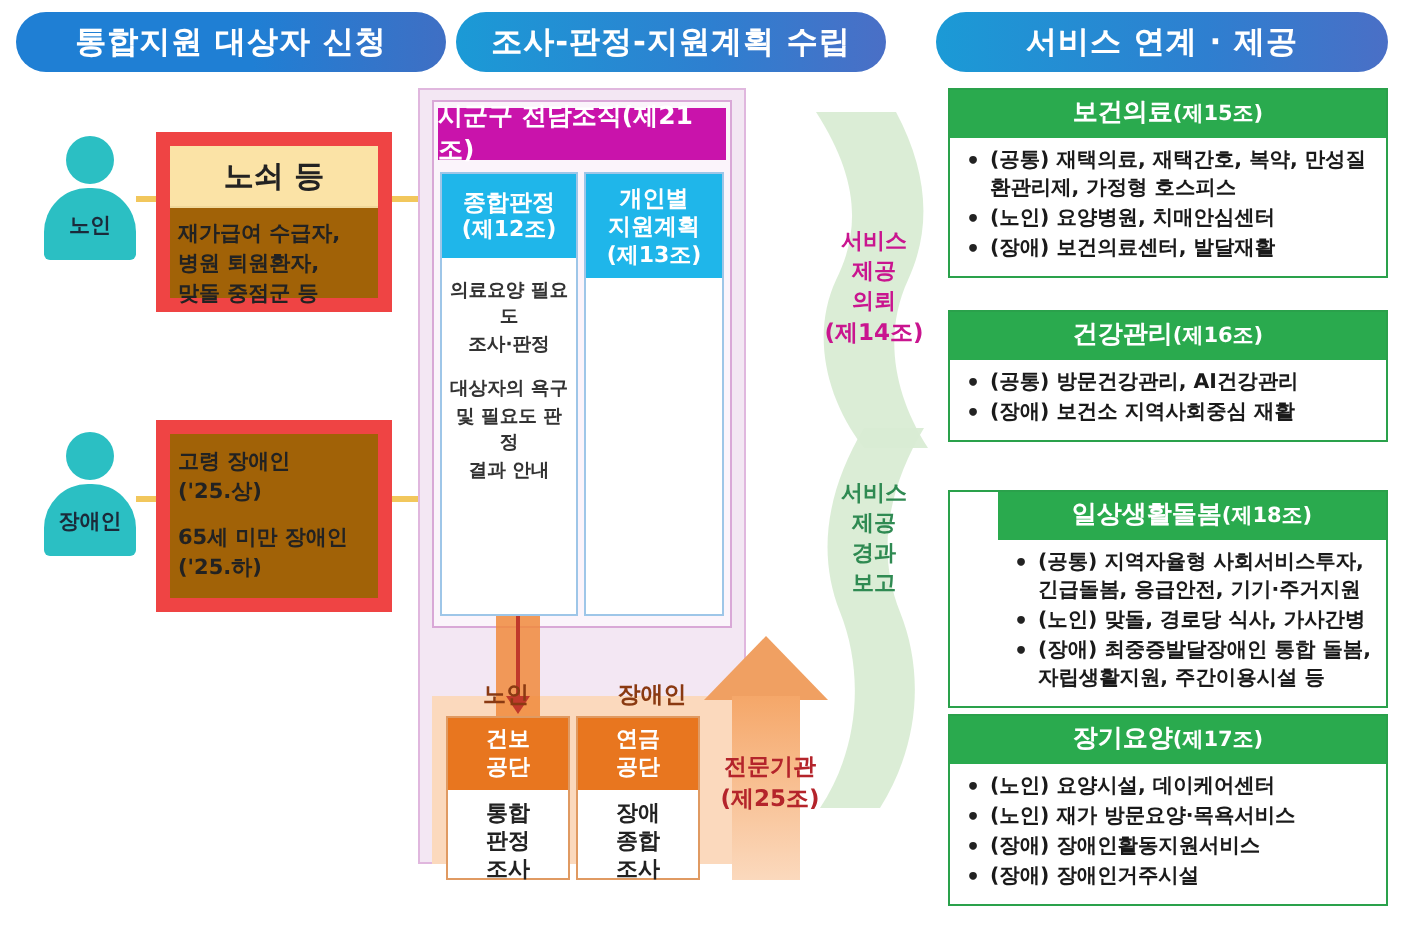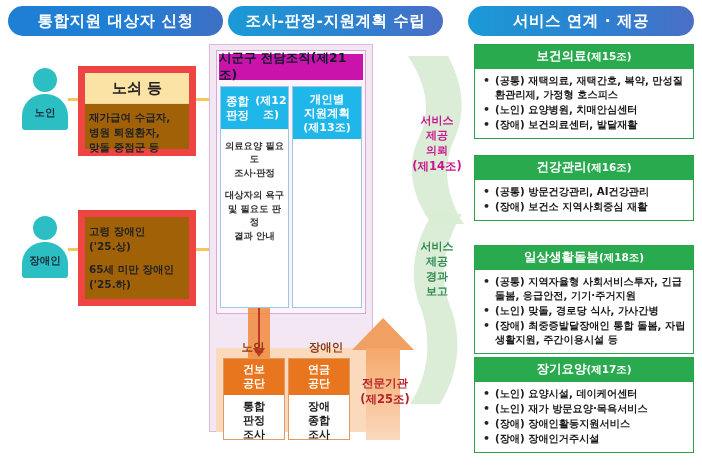--- a/index.html
+++ b/index.html
@@ -49,33 +49,33 @@
   .lbox-body.centered{display:flex;flex-direction:column;justify-content:center;
              height:100%;padding-top:0;}
   .lbox-body .sp{display:block;height:7px;}
 
   
   #mid-panel{position:absolute;left:209px;top:44px;width:164px;height:388px;
              background:#f3e7f3;border:1px solid #e0b7de;box-sizing:border-box;}
   #mid-inner{position:absolute;left:216px;top:50px;width:150px;height:264px;
              background:#fbf4fb;border:1px solid #d9a8d7;box-sizing:border-box;}
   #mid-title{position:absolute;left:219px;top:54px;width:144px;height:26px;
-             background:#c913ab;color:#0f172a;display:flex;align-items:center;
+             background:#c913ab;color:#ffffff;display:flex;align-items:center;
              justify-content:center;font-size:12.5px;font-weight:bold;}
 
   .mbox{position:absolute;border:1px solid #9ec6e8;background:#fff;box-sizing:border-box;}
   #mbox-left{left:220px;top:86px;width:69px;height:222px;}
   #mbox-right{left:292px;top:86px;width:70px;height:222px;}
   .mbox-head{background:#1fb6ea;color:#fff;text-align:center;font-weight:bold;
              font-size:11.5px;line-height:1.25;padding:6px 0 5px;}
   .mbox-head .art{font-size:11px;display:block;}
   .mbox-body{padding:10px 3px 0;text-align:center;font-size:9.3px;line-height:1.45;
              color:#333;font-weight:600;}
   .mbox-body .sp{display:block;height:9px;}
-  #mbox-left .mbox-head{height:42px;display:flex;
+  #mbox-left .mbox-head{height:42px;display:flex;flex-direction:column;
              align-items:center;justify-content:center;padding:0;}
   #mbox-right .mbox-head{height:52px;display:flex;flex-direction:column;
              align-items:center;justify-content:center;padding:0;}
 
   
   #orange-panel{position:absolute;left:216px;top:358px;width:150px;height:74px;
                 background:#fbd9bd;}
   #orange-panel-wide{position:absolute;left:216px;top:348px;width:150px;height:10px;
                 background:#fbd9bd;}
   .ogroup-label{position:absolute;font-size:11.5px;font-weight:bold;color:#8a3a12;}
@@ -127,21 +127,21 @@
              font-size:12.5px;padding:3px 0 4px;}
   .gbox-head .art{font-size:10.5px;}
   .gbox-body{padding:5px 5px 5px 4px;}
   .gbox-body ul{margin:0;padding:0;list-style:none;}
   .gbox-body li{position:relative;padding-left:16px;font-size:10.2px;line-height:1.38;
                 font-weight:bold;color:#1a1a1a;margin-bottom:1px;}
   .gbox-body li:before{content:"\2022";position:absolute;left:4px;top:-1px;
                 font-size:11px;color:#222;}
   #gbox-1{top:44px;}
   #gbox-2{top:155px;}
-  #gbox-3{top:245px;}
+  #gbox-3{top:245px;padding-left:24px;}
   #gbox-4{top:357px;}
 </style>
 </head>
 <body>
 
 <div class="banner" id="banner-left">
     <span>통합지원 대상자 신청</span>
   </div>
 <div class="banner" id="banner-mid">
     <span>조사-판정-지원계획 수립</span>

